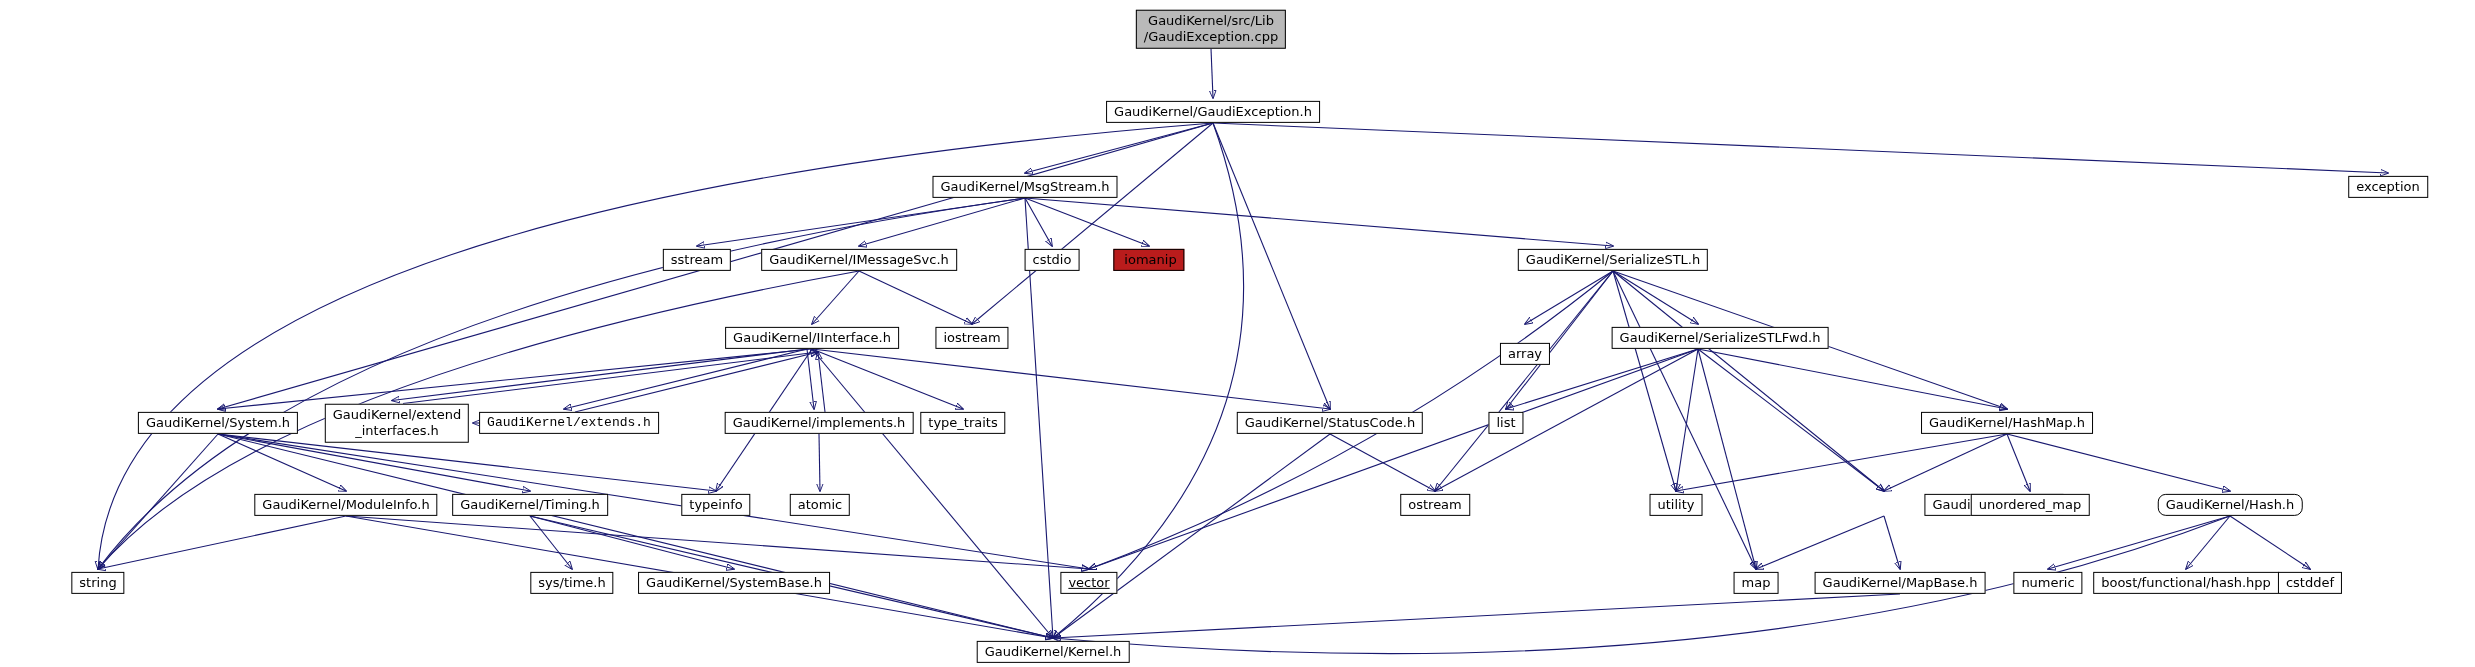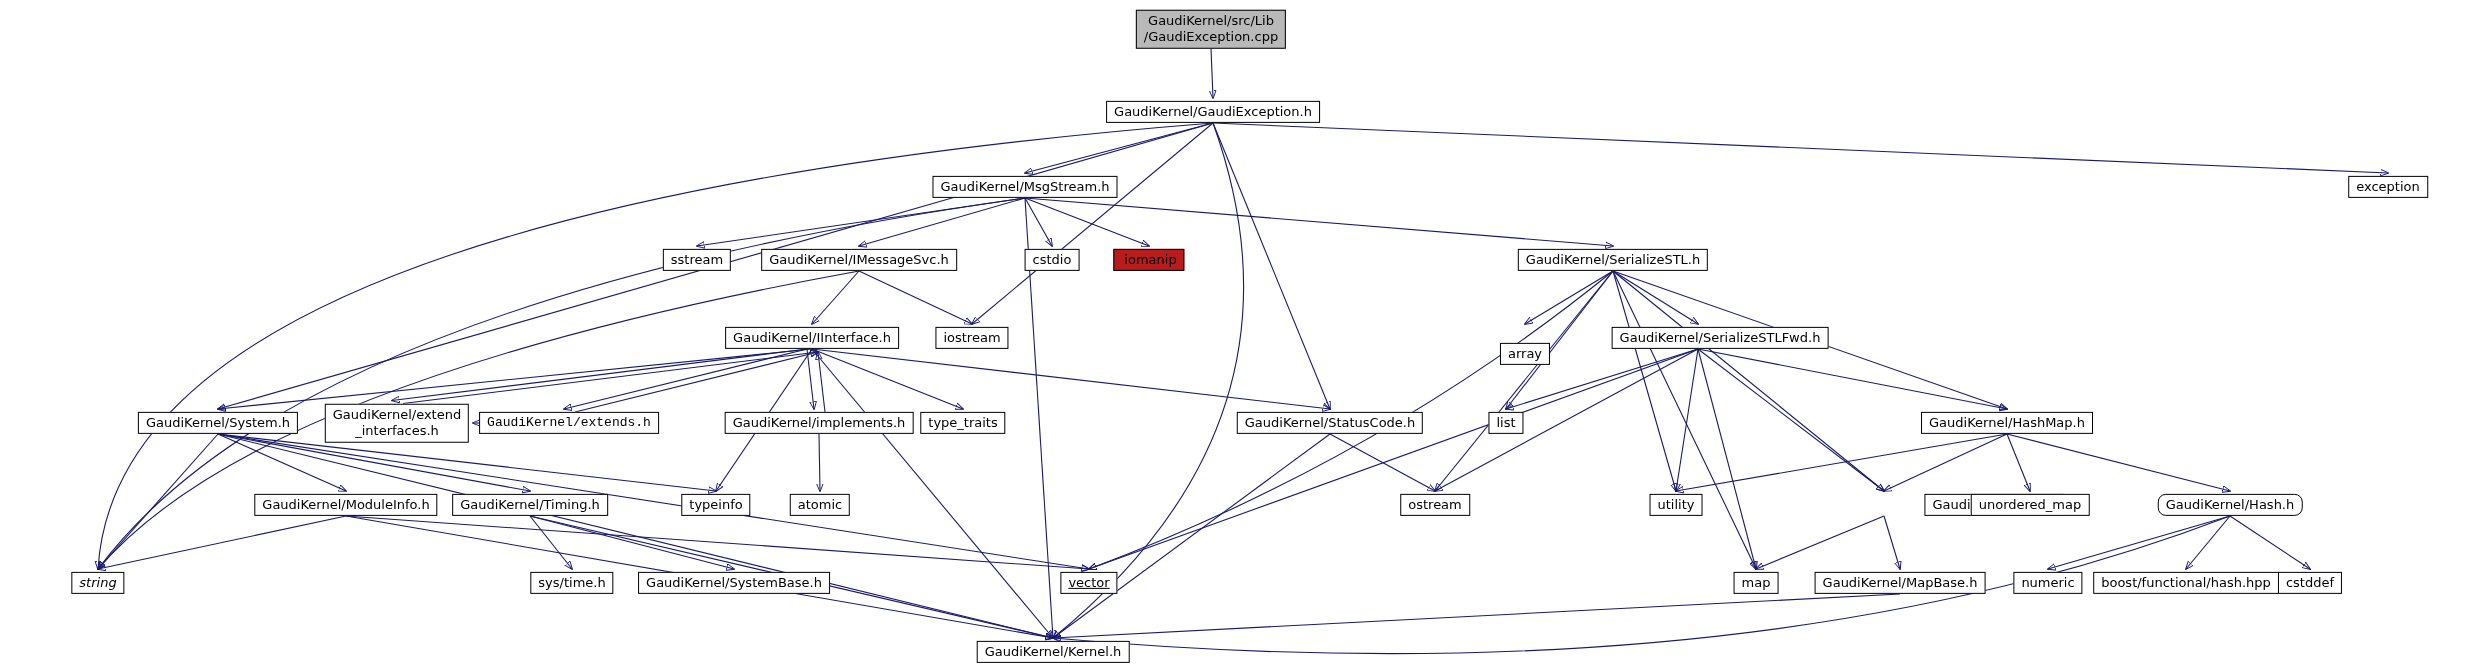--- a/index.html
+++ b/index.html
@@ -154,21 +154,21 @@
     <div class="node header" style="left: 2007px; top: 423px; background: rgb(255, 255, 255); border-color: rgb(0, 0, 0);">GaudiKernel/HashMap.h</div>
     <div class="node header" style="left: 346px; top: 505px; background: rgb(255, 255, 255); border-color: rgb(0, 0, 0);">GaudiKernel/ModuleInfo.h</div>
     <div class="node header" style="left: 530px; top: 505px; background: rgb(255, 255, 255); border-color: rgb(0, 0, 0);">GaudiKernel/Timing.h</div>
     <div class="node system" style="left: 716px; top: 505px; background: rgb(255, 255, 255); border-color: rgb(0, 0, 0);">typeinfo</div>
     <div class="node system" style="left: 820px; top: 505px; background: rgb(255, 255, 255); border-color: rgb(0, 0, 0);">atomic</div>
     <div class="node system" style="left: 1435px; top: 505px; background: rgb(255, 255, 255); border-color: rgb(0, 0, 0);">ostream</div>
     <div class="node system" style="left: 1676px; top: 505px; background: rgb(255, 255, 255); border-color: rgb(0, 0, 0);">utility</div>
     <div class="node header" style="left: 1994px; top: 505px; background: rgb(255, 255, 255); border-color: rgb(0, 0, 0);">GaudiKernel/Map.h</div>
     <div class="node system" style="left: 2030px; top: 505px; background: rgb(255, 255, 255); border-color: rgb(0, 0, 0);">unordered_map</div>
     <div class="node header" style="left: 2230px; top: 505px; background: rgb(255, 255, 255); border-color: rgb(0, 0, 0); border-radius: 8px;">GaudiKernel/Hash.h</div>
-    <div class="node system" style="left: 98px; top: 583px; background: rgb(255, 255, 255); border-color: rgb(0, 0, 0); font-style: italic;">string</div>
+    <div class="node system" style="left: 98px; top: 583px; background: rgb(255, 255, 255); border-color: rgb(0, 0, 0);">string</div>
     <div class="node system" style="left: 572px; top: 583px; background: rgb(255, 255, 255); border-color: rgb(0, 0, 0);">sys/time.h</div>
     <div class="node header" style="left: 734px; top: 583px; background: rgb(255, 255, 255); border-color: rgb(0, 0, 0);">GaudiKernel/SystemBase.h</div>
     <div class="node system" style="left: 1089px; top: 583px; background: rgb(255, 255, 255); border-color: rgb(0, 0, 0); text-decoration: underline;">vector</div>
     <div class="node system" style="left: 1756px; top: 583px; background: rgb(255, 255, 255); border-color: rgb(0, 0, 0);">map</div>
     <div class="node header" style="left: 1900px; top: 583px; background: rgb(255, 255, 255); border-color: rgb(0, 0, 0);">GaudiKernel/MapBase.h</div>
     <div class="node system" style="left: 2048px; top: 583px; background: rgb(255, 255, 255); border-color: rgb(0, 0, 0);">numeric</div>
     <div class="node system" style="left: 2186px; top: 583px; background: rgb(255, 255, 255); border-color: rgb(0, 0, 0);">boost/functional/hash.hpp</div>
     <div class="node system" style="left: 2310px; top: 583px; background: rgb(255, 255, 255); border-color: rgb(0, 0, 0);">cstddef</div>
     <div class="node header" style="left: 1053px; top: 652px; background: rgb(255, 255, 255); border-color: rgb(0, 0, 0);">GaudiKernel/Kernel.h</div>
   </div>

